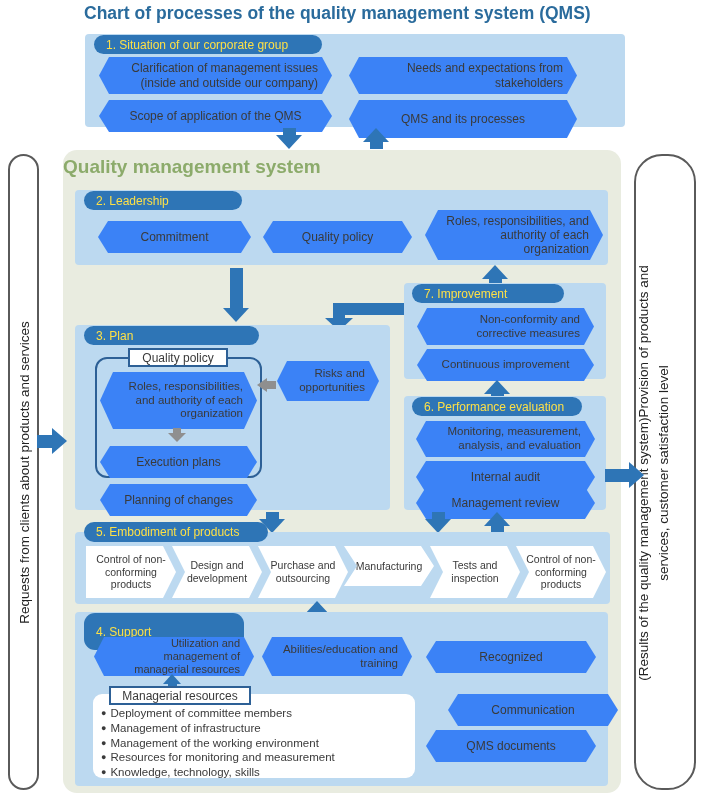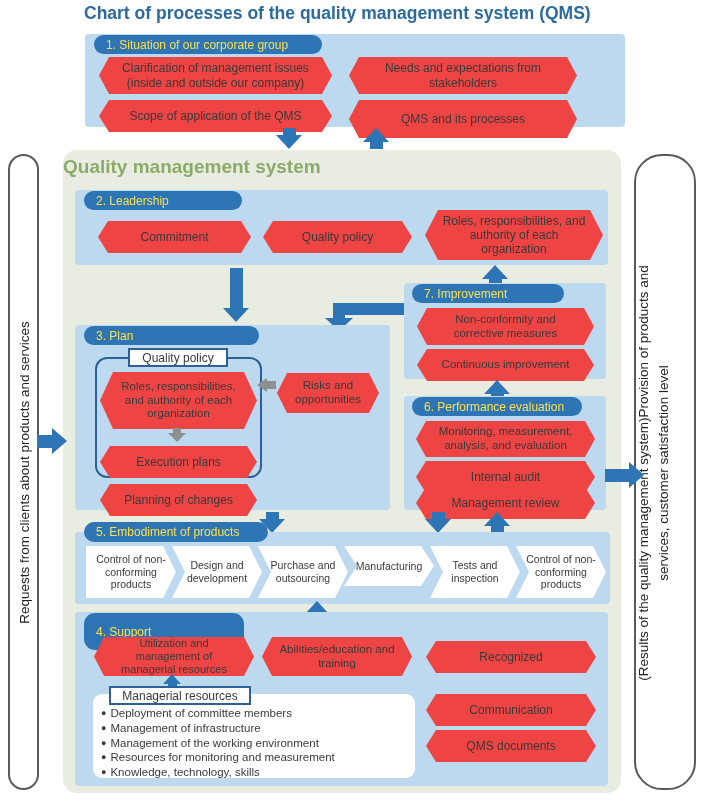--- a/index.html
+++ b/index.html
@@ -11,23 +11,23 @@
     --ink:#3a3a3a;
   }
   html,body{margin:0;padding:0;}
   body{font-family:"Liberation Sans", sans-serif;background:#fff;}
   #stage{position:relative;width:707px;height:800px;background:#fff;overflow:hidden;}
   .abs{position:absolute;}
   .panel{position:absolute;background:var(--lb);border-radius:4px;}
   .pill{position:absolute;background:var(--bl);color:#fde047;border-radius:11px;
         font-size:12px;display:flex;align-items:center;padding:0 12px;box-sizing:border-box;
         white-space:nowrap;}
-  .hex{position:absolute;--pt:10px;background:#ef4444;
+  .hex{position:absolute;--pt:10px;background:#3b82f6;
        clip-path:polygon(var(--pt) 0,calc(100% - var(--pt)) 0,100% 50%,calc(100% - var(--pt)) 100%,var(--pt) 100%,0 50%);
-       display:flex;align-items:center;justify-content:center;text-align:center;
+       display:flex;align-items:center;justify-content:center;text-align:right;
        color:var(--ink);font-size:12px;line-height:1.18;padding:16px 14px;box-sizing:border-box;}
   .chev{position:absolute;background:#fff;
        clip-path:polygon(0 0,calc(100% - 13px) 0,100% 50%,calc(100% - 13px) 100%,0 100%,13px 50%);
        display:flex;align-items:center;justify-content:center;text-align:center;
        color:var(--ink);font-size:10.5px;line-height:1.2;padding:0 10px;box-sizing:border-box;}
   .chev.first{clip-path:polygon(0 0,calc(100% - 13px) 0,100% 50%,calc(100% - 13px) 100%,0 100%);}
   
   .va{position:absolute;display:flex;flex-direction:column;align-items:center;}
   .va .sh{width:13px;flex:1;background:var(--bl);}
   .tri-d{width:0;height:0;border-left:13px solid transparent;border-right:13px solid transparent;border-top:14px solid var(--bl);}
@@ -107,21 +107,21 @@
   <div class="pill" style="left:84px;top:326px;width:175px;height:19px;">3. Plan</div>
   <div class="obox" style="left:95px;top:357px;width:167px;height:121px;"></div>
   <div class="olabel" style="left:128px;top:348px;width:100px;height:19px;">Quality policy</div>
   <div class="hex" style="left:100px;top:372px;width:157px;height:57px;--pt:13px;font-size:11.5px;">Roles, responsibilities, and authority of each organization</div>
   <div class="gva" style="left:168px;top:428px;height:14px;width:18px;">
       <div class="sh"></div>
       <div class="gtri-d"></div>
     </div>
   <div class="hex" style="left:100px;top:446px;width:157px;height:23px;">Execution plans</div>
   <div class="hex" style="left:100px;top:484px;width:157px;height:23px;">Planning of changes</div>
-  <div class="hex" style="left:277px;top:361px;width:102px;height:40px;font-size:11.5px;margin-top:12px;">Risks and opportunities</div>
+  <div class="hex" style="left:277px;top:361px;width:102px;height:40px;font-size:11.5px;">Risks and opportunities</div>
   <div class="gha" style="left:257px;top:378px;width:19px;height:14px;">
       <div class="gtri-l"></div>
       <div class="sh"></div>
     </div>
 
   <div class="panel" style="left:404px;top:283px;width:202px;height:96px;"></div>
   <div class="pill" style="left:412px;top:284px;width:152px;height:19px;">7. Improvement</div>
   <div class="hex" style="left:417px;top:308px;width:177px;height:37px;font-size:11.5px;">Non-conformity and corrective measures</div>
   <div class="hex" style="left:417px;top:349px;width:177px;height:22px;font-size:11.5px;">Continuous improvement</div>
 
@@ -174,21 +174,21 @@
     </div>
   <div class="abs" style="left:93px;top:694px;width:322px;height:84px;background:#fff;border-radius:9px;"></div>
   <div class="olabel" style="left:109px;top:686px;width:142px;height:19px;">Managerial resources</div>
   <div class="blist" style="left:101px;top:707px;width:308px;">
     <div>Deployment of committee members</div>
     <div>Management of infrastructure</div>
     <div>Management of the working environment</div>
     <div>Resources for monitoring and measurement</div>
     <div>Knowledge, technology, skills</div>
   </div>
-  <div class="hex" style="left:426px;top:694px;width:170px;height:23px;">Communication</div>
+  <div class="hex" style="left:448px;top:694px;width:170px;height:23px;">Communication</div>
   <div class="hex" style="left:426px;top:730px;width:170px;height:23px;">QMS documents</div>
 
   <div class="rail" style="left:8px;top:154px;width:31px;height:636px;border-radius:16px;"></div>
   <div class="rail-text" style="left:-294px;top:457px;width:636px;height:31px;line-height:31px;">Requests from clients about products and services</div>
   <div class="ha" style="left:37px;top:428px;width:30px;height:26px;">
       <div class="sh"></div>
       <div class="tri-r"></div>
     </div>
 
   <div class="rail" style="left:634px;top:154px;width:62px;height:636px;border-radius:28px;"></div>

